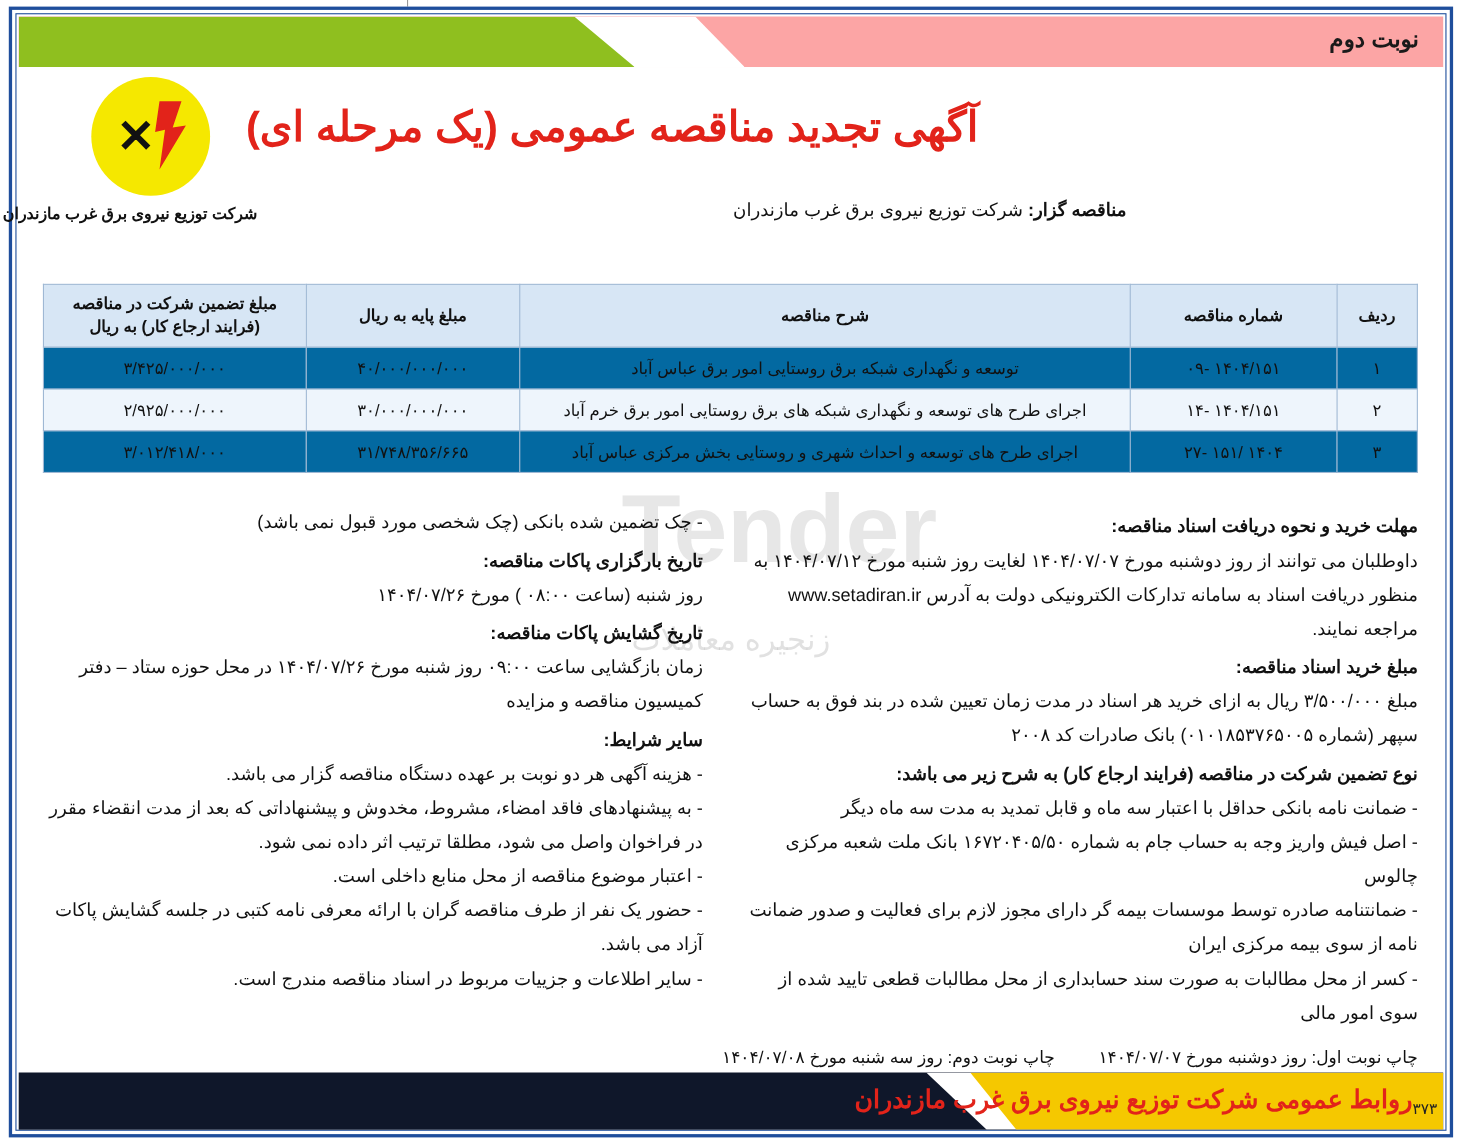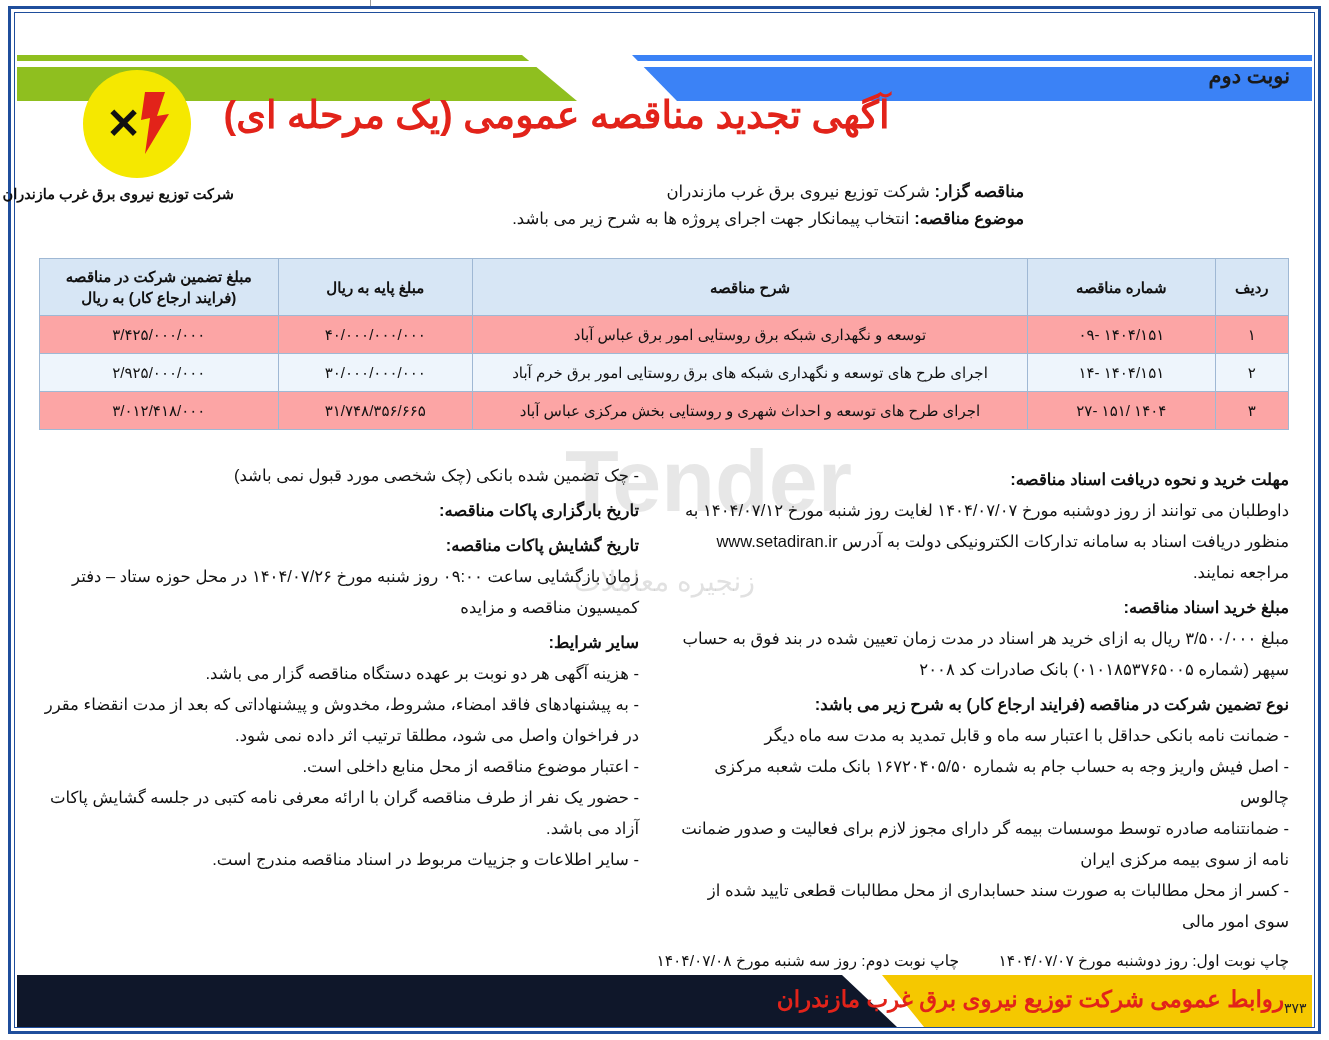--- a/index.html
+++ b/index.html
@@ -36,23 +36,22 @@
     border: 1px solid #1f4e9c;
     box-sizing: border-box;
   }
 
   
   .top-band {
     position: absolute;
     left: 17px; top: 15px;
     width: 1295px;
     height: 46px;
-    background: #3b82f6;
+    background: #fca5a5;
     box-sizing: border-box;
-    margin-top: 40px;
   }
   .top-band-white {
     position: absolute;
     left: 17px;
     top: 61px;
     width: 1295px;
     height: 6px;
     background: #ffffff;
   }
   .top-band .nobat {
@@ -170,21 +169,21 @@
   table.tender thead th {
     background: #d7e6f5;
     font-weight: bold;
     height: 52px;
     line-height: 21px;
     font-size: 15px;
     padding: 2px 4px;
   }
   table.tender tbody td {
     height: 35px;
-    background: #fca5a5;
+    background: #0369a1;
     font-size: 15px;
   }
   table.tender tbody tr:nth-child(even) td {
     background: #eef5fc;
   }
   td.desc { text-align: center; }
 
   
   .cols {
     position: absolute;
@@ -345,24 +344,20 @@
     </div>
     <div class="logo-caption">شرکت توزیع نیروی برق غرب مازندران</div>
   </div>
 
   <div class="main-title">آگهی تجدید مناقصه عمومی (یک مرحله ای)</div>
 
   <div class="intro">
     <div>
       <b>مناقصه گزار:</b>
       <span>شرکت توزیع نیروی برق غرب مازندران</span>
-    </div>
-    <div>
-      <b>موضوع مناقصه:</b>
-      <span>انتخاب پیمانکار جهت اجرای پروژه ها به شرح زیر می باشد.</span>
     </div>
   </div>
 
   <div class="watermark">Tender</div>
   <div class="watermark2">زنجیره   معاملات</div>
 
   <table class="tender">
     <thead>
       <tr>
         <th style="width:66px">ردیف</th>
@@ -407,20 +402,21 @@
       <span class="hd">نوع تضمین شرکت در مناقصه (فرایند ارجاع کار) به شرح زیر می باشد:</span>
       <span class="para">- ضمانت نامه بانکی حداقل با اعتبار سه ماه و قابل تمدید به مدت سه ماه دیگر</span>
       <span class="para">- اصل فیش واریز وجه به حساب جام به شماره ۱۶۷۲۰۴۰۵/۵۰ بانک ملت شعبه مرکزی چالوس</span>
       <span class="para">- ضمانتنامه صادره توسط موسسات بیمه گر دارای مجوز لازم برای فعالیت و صدور ضمانت نامه از سوی بیمه مرکزی ایران</span>
       <span class="para">- کسر از محل مطالبات به صورت سند حسابداری از محل مطالبات قطعی تایید شده از سوی امور مالی</span>
     </div>
 
     <div class="col-left">
       <span class="para">- چک تضمین شده بانکی (چک شخصی مورد قبول نمی باشد)</span>
       <span class="hd">تاریخ بارگزاری پاکات مناقصه:</span>
+      <span class="para">روز شنبه (ساعت ۰۸:۰۰ ) مورخ ۱۴۰۴/۰۷/۲۶</span>
       <span class="hd">تاریخ گشایش پاکات مناقصه:</span>
       <span class="para">زمان بازگشایی ساعت ۰۹:۰۰ روز شنبه مورخ ۱۴۰۴/۰۷/۲۶ در محل حوزه ستاد – دفتر کمیسیون مناقصه و مزایده</span>
       <span class="hd">سایر شرایط:</span>
       <span class="para">- هزینه آگهی هر دو نوبت بر عهده دستگاه مناقصه گزار می باشد.</span>
       <span class="para">- به پیشنهادهای فاقد امضاء، مشروط، مخدوش و پیشنهاداتی که بعد از مدت انقضاء مقرر در فراخوان واصل می شود، مطلقا ترتیب اثر داده نمی شود.</span>
       <span class="para">- اعتبار موضوع مناقصه از محل منابع داخلی است.</span>
       <span class="para">- حضور یک نفر از طرف مناقصه گران با ارائه معرفی نامه کتبی در جلسه گشایش پاکات آزاد می باشد.</span>
       <span class="para">- سایر اطلاعات و جزییات مربوط در اسناد مناقصه مندرج است.</span>
     </div>
   </div>

